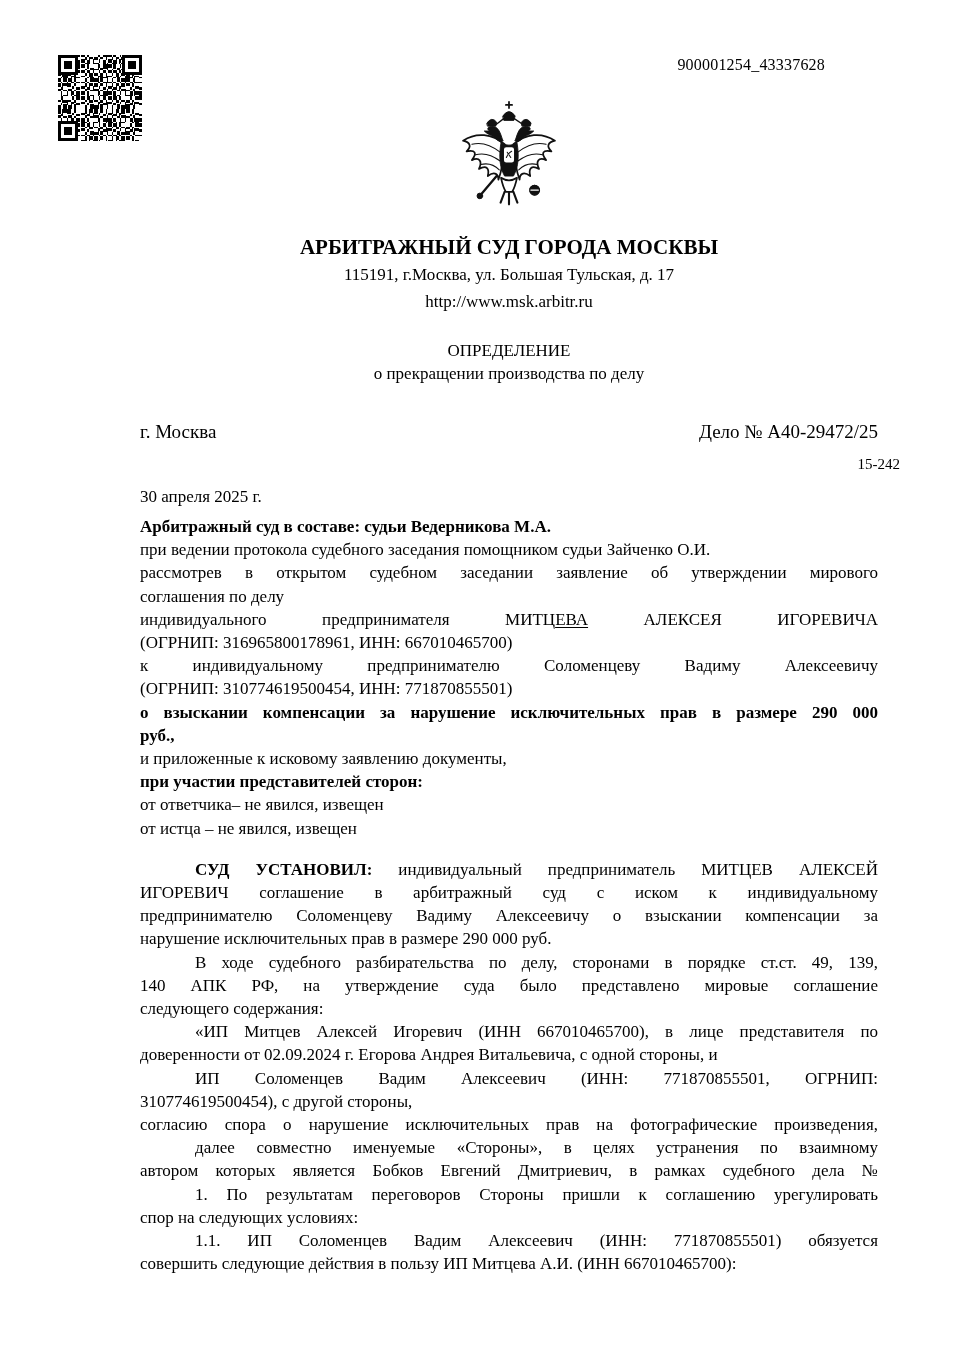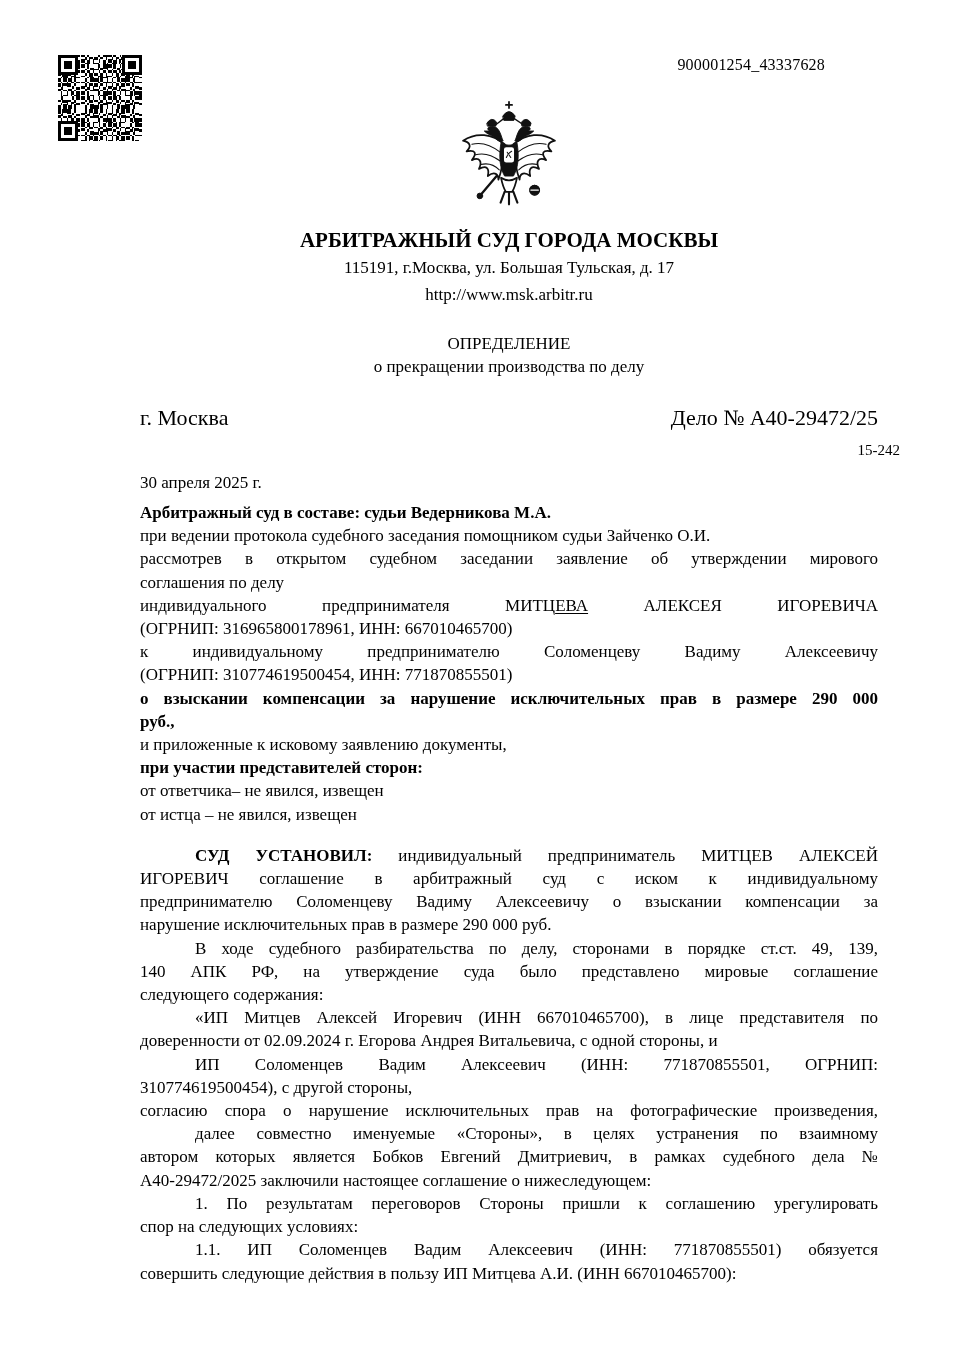--- a/index.html
+++ b/index.html
@@ -31,26 +31,26 @@
   .qr .tr{right:0;top:0}
   .qr .bl{left:0;bottom:0}
   
   .docnum{
     position:absolute;top:56px;right:145px;
     font-size:16px;letter-spacing:0.2px;
   }
   
   .content{position:absolute;left:140px;top:0;width:738px;}
   .emblem{display:block;margin:99px auto 0 auto;}
-  .court{margin-top:13px;text-align:center;font-weight:bold;font-size:21px;line-height:23px;}
+  .court{margin-top:20px;text-align:center;font-weight:bold;font-size:21px;line-height:23px;}
   .caddr{margin-top:4px;text-align:center;font-size:17px;line-height:23px;}
   .doctype{margin-top:26px;text-align:center;font-size:17px;line-height:23px;}
   .subtitle{text-align:center;font-size:17px;line-height:23px;}
   
-  .caserow{display:flex;justify-content:space-between;margin-top:28px;font-size:22px;line-height:23px;}
+  .caserow{display:flex;justify-content:space-between;margin-top:35px;font-size:19px;line-height:23px;}
   .coderow{margin-top:10px;text-align:right;margin-right:-22px;font-size:15px;line-height:23px;}
   .daterow{margin-top:9px;font-size:17px;line-height:23px;}
   
   .bodytext{margin-top:7px;font-size:17px;line-height:23.2px;}
   .ln{min-height:23.2px;}
   .b{font-weight:bold;}
   .j{text-align:justify;text-align-last:justify;}
   .ind{text-indent:55px;}
   .u{text-decoration:underline;text-underline-offset:2px;}
   .gap{margin-top:18px;}
@@ -146,20 +146,19 @@
       <div class="ln j ind">В ходе судебного разбирательства по делу, сторонами в порядке ст.ст. 49, 139,</div>
       <div class="ln j">140 АПК РФ, на утверждение суда было представлено мировые соглашение</div>
       <div class="ln">следующего содержания:</div>
       <div class="ln j ind">«ИП Митцев Алексей Игоревич (ИНН 667010465700), в лице представителя по</div>
       <div class="ln">доверенности от 02.09.2024 г. Егорова Андрея Витальевича, с одной стороны, и</div>
       <div class="ln j ind">ИП Соломенцев Вадим Алексеевич (ИНН: 771870855501, ОГРНИП:</div>
       <div class="ln">310774619500454), с другой стороны,</div>
       <div class="ln j">согласию спора о нарушение исключительных прав на фотографические произведения,</div>
       <div class="ln j ind">далее совместно именуемые «Стороны», в целях устранения по взаимному</div>
       <div class="ln j">автором которых является Бобков Евгений Дмитриевич, в рамках судебного дела №</div>
-      <div class="ln">А40-29472/2025 заключили настоящее соглашение о нижеследующем:</div>
       <div class="ln j ind">1. По результатам переговоров Стороны пришли к соглашению урегулировать</div>
       <div class="ln">спор на следующих условиях:</div>
       <div class="ln j ind">1.1. ИП Соломенцев Вадим Алексеевич (ИНН: 771870855501) обязуется</div>
       <div class="ln">совершить следующие действия в пользу ИП Митцева А.И. (ИНН 667010465700):</div>
     </div>
   </div>
 </div>
 
 </body></html>

